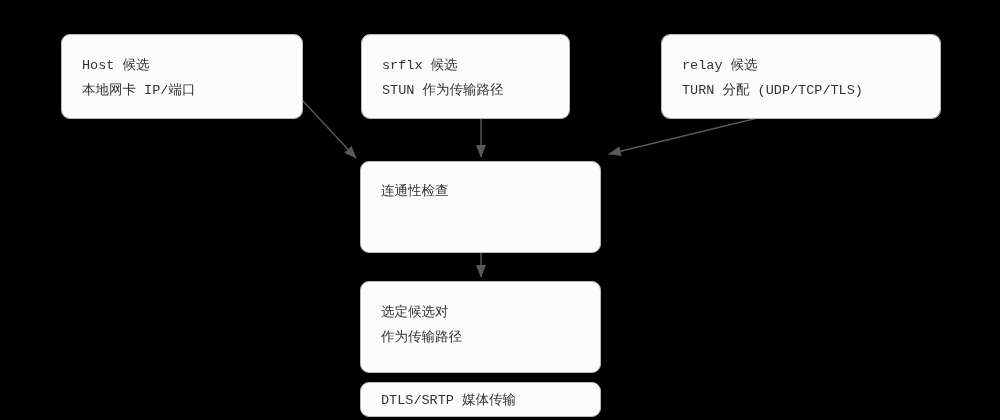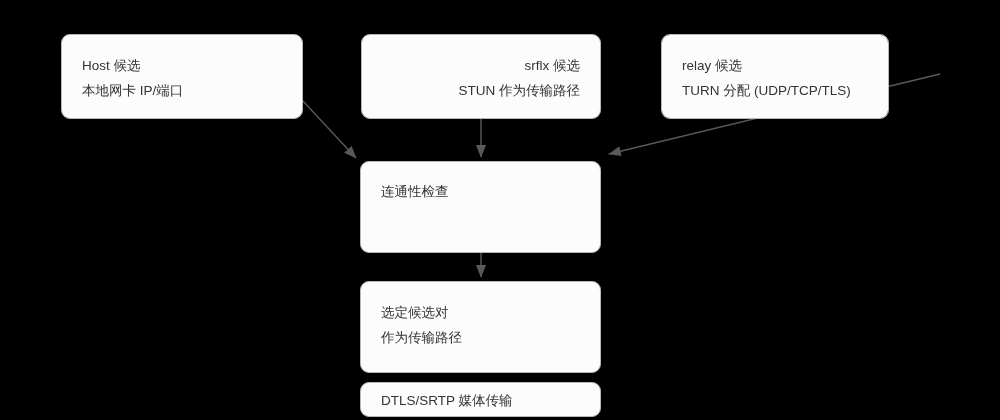--- a/index.html
+++ b/index.html
@@ -27,20 +27,21 @@
     pointer-events: none;
   }
   .node {
     position: absolute;
     box-sizing: border-box;
     background: #fcfcfc;
     border: 1px solid #b8b8b8;
     border-radius: 9px;
     padding: 18px 20px 12px 20px;
     z-index: 2;
+    font-family: Liberation Mono, monospace;
   }
   .node.overlap-line {
     background: transparent;
   }
   .node-inner {
     position: relative;
     z-index: 3;
   }
   .node-line {
     color: #333333;
@@ -76,28 +77,28 @@
     <line x1="481" y1="240" x2="481" y2="277" stroke="#595959" stroke-width="1.4" marker-end="url(#arrowhead)"></line>
   </svg>
 
   <div class="node" style="left:61px; top:34px; width:242px; height:85px;">
     <div class="node-inner">
       <div class="node-line">Host 候选</div>
       <div class="node-line">本地网卡 IP/端口</div>
     </div>
   </div>
 
-  <div class="node" style="left:361px; top:34px; width:240px; height:85px;text-align:right;">
+  <div class="node" style="left:361px; top:34px; width:209px; height:85px;">
     <div class="node-inner">
       <div class="node-line">srflx 候选</div>
       <div class="node-line">STUN 作为传输路径</div>
     </div>
   </div>
 
-  <div class="node overlap-line" style="left:661px; top:34px; width:228px; height:85px;">
+  <div class="node overlap-line" style="left:661px; top:34px; width:280px; height:85px;">
     <div class="node-bg"></div>
     <div class="node-inner">
       <div class="node-line">relay 候选</div>
       <div class="node-line">TURN 分配 (UDP/TCP/TLS)</div>
     </div>
   </div>
 
   <div class="node centered" style="left:360px; top:161px; width:241px; height:92px;">
     <div class="node-inner">
       <div class="node-line">连通性检查</div>

